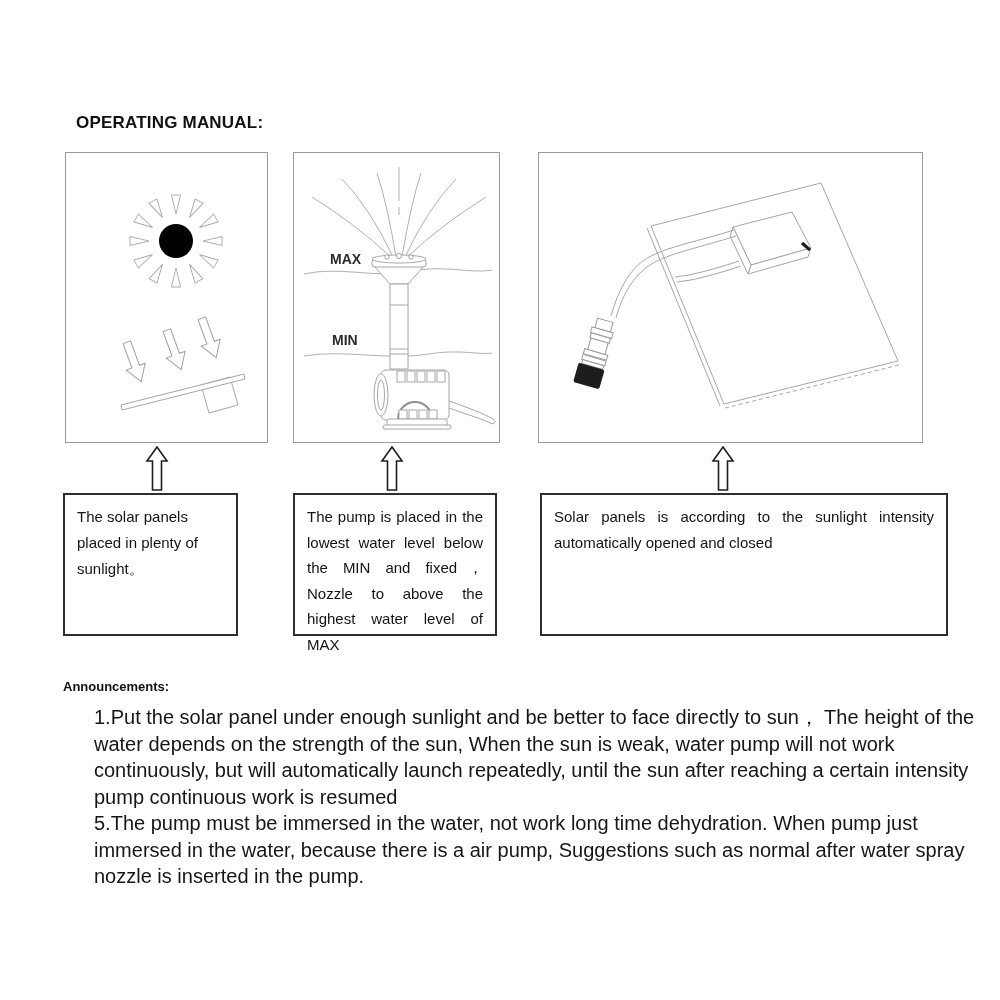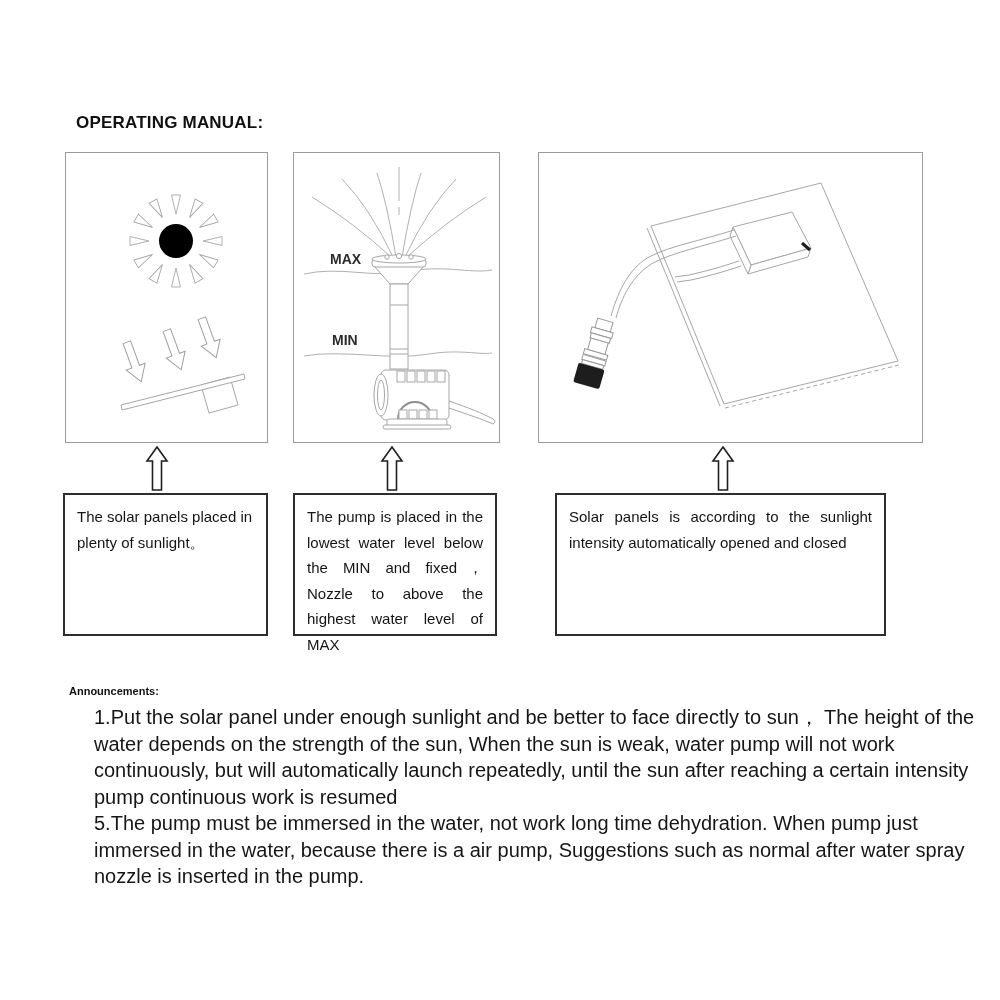--- a/index.html
+++ b/index.html
@@ -17,27 +17,27 @@
   }
   .illus-1{left:65px;width:203px;}
   .illus-2{left:293px;width:207px;text-align:right;}
   .illus-3{left:538px;width:385px;}
   .up-arrow{position:absolute;top:446px;width:24px;height:46px;}
   .caption-box{
     position:absolute;top:493px;height:143px;border:2px solid #2e2e2e;
     background:#fff;box-sizing:border-box;padding:9px 12px;
     font-size:15px;line-height:26px;color:#141414;
   }
-  .caption-1{left:63px;width:205px;}
+  .caption-1{left:63px;width:175px;}
   .caption-2{left:293px;width:204px;text-align:justify;line-height:25.5px;}
-  .caption-3{left:555px;width:331px;text-align:justify;}
+  .caption-3{left:540px;width:408px;text-align:justify;}
   .caption-box p{margin:0;}
   .ann-heading{
-    position:absolute;left:63px;top:679px;margin:6px;
-    font-size:11px;font-weight:bold;color:#111;
+    position:absolute;left:63px;top:679px;margin:0;
+    font-size:13px;font-weight:bold;color:#111;
   }
   .ann-body{
     position:absolute;left:63px;top:704px;width:888px;
     font-size:20px;line-height:26.5px;color:#161616;margin-left:31px;
   }
   .ann-body p{margin:0;}
   svg .lbl{font-family:"Liberation Sans",sans-serif;font-size:14px;font-weight:600;fill:#2b2b2b;}
 </style>
 </head>
 <body>

